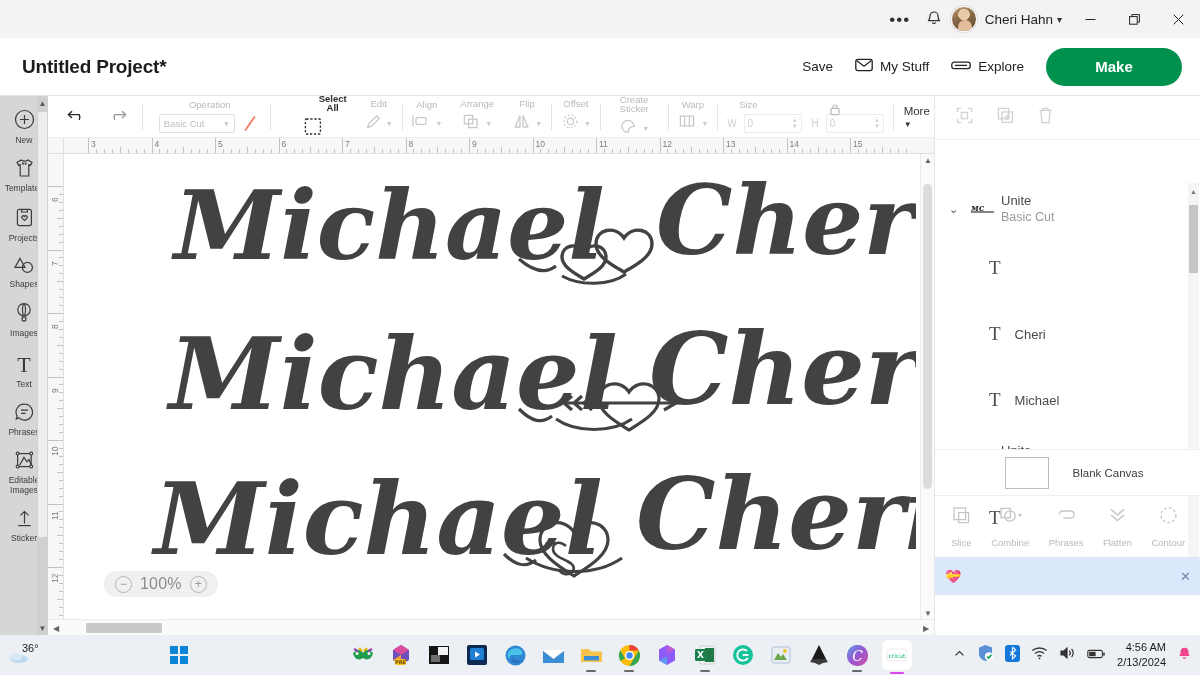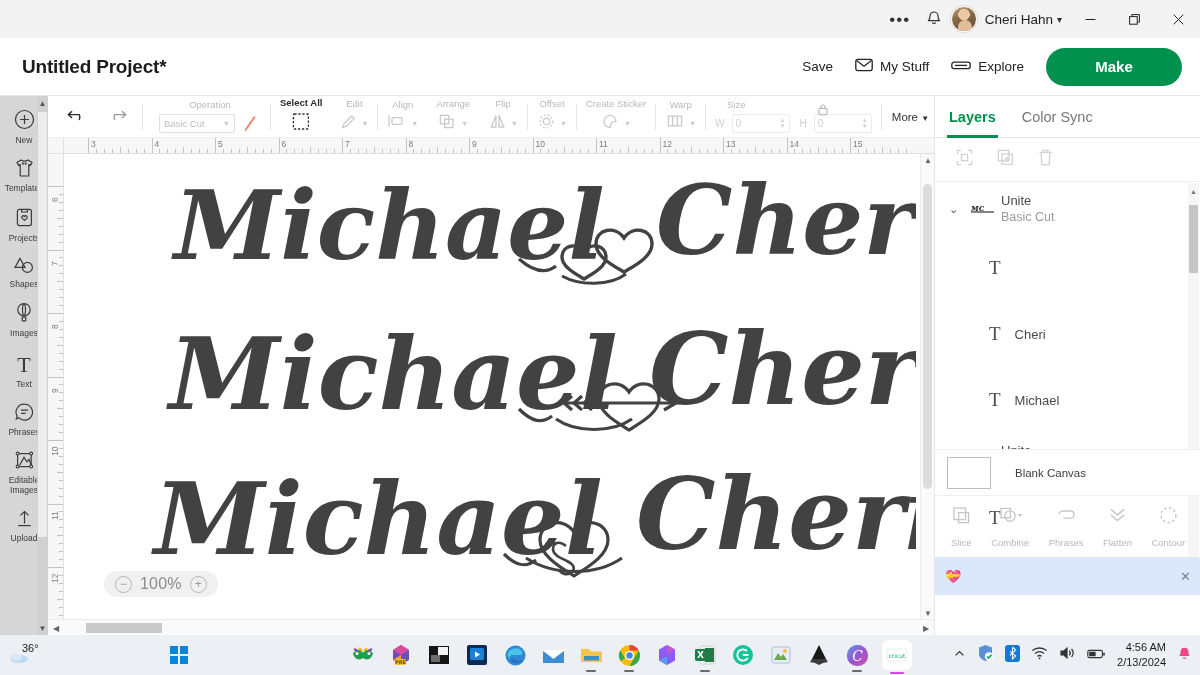--- a/index.html
+++ b/index.html
@@ -86,21 +86,21 @@
 
   
   .toolbar {
     position:absolute; top:96px; left:48px; width:886px; height:42px;
     background:#fff; border-bottom:1px solid #eee;
     display:flex; align-items:center;
   }
   .divider { width:1px; height:26px; background:#e4e4e4; }
   .undo-redo { display:flex; gap:18px; padding:0 14px 0 18px; color:#2a2a2a; }
   .lbl-top { font-size:9.5px; color:#b9b9b9; text-align:center; line-height:1; margin-bottom:4px; }
-  .lbl-top.dark { color:#2b2b2b; font-weight:600; }
+  .lbl-top.dark { color:#2b2b2b; font-weight:600;margin-left:39px; }
   .tool-col { display:flex; flex-direction:column; align-items:center; justify-content:center; padding:0 9px;}
   .ctl-row { display:flex; align-items:center; gap:4px; }
   .op-select {
     width:76px; height:19px; border:1px solid #e0e0e0; border-radius:2px;
     font-size:9.5px; color:#bdbdbd; display:flex; align-items:center;
     padding:0 4px; justify-content:space-between;
   }
   .swatch-line { width:22px; height:20px; position:relative; }
   .swatch-line:before{
     content:""; position:absolute; left:3px; top:2px; width:2px; height:17px;
@@ -173,20 +173,21 @@
   .tglyph { font-family:"Liberation Serif", serif; font-size:19px; color:#4a4a4a; }
   .lcname { font-size:13px; color:#4a4a4a; }
   .lscroll { position:absolute; right:1px; top:87px; width:11px; height:412px; background:#f5f5f5;}
   .lthumb { position:absolute; left:1px; top:22px; width:9px; height:68px; background:#c5c5c5; border-radius:1px;}
   .lsc-arrow{ position:absolute; left:0; width:11px; height:16px; display:flex; align-items:center; justify-content:center; font-size:7px; color:#777;}
 
   .canvasrow {
     position:absolute; bottom:140px; left:0; width:266px; height:46px;
     display:flex; align-items:center; gap:24px; padding-left:12px; background:#fff;
     border-top:1px solid #efefef;
+    justify-content:center;
   }
   .cpreview { width:44px; height:32px; border:1px solid #bdbdbd; background:#fff; }
   .cname { font-size:11.5px; color:#3d3d3d; }
   .opsrow {
     position:absolute; bottom:78px; left:0; width:266px; height:62px;
     display:flex; align-items:center; justify-content:space-around; padding:0 6px;
     border-top:1px solid #efefef;
   }
   .op { display:flex; flex-direction:column; align-items:center; gap:7px; color:#c6c6c6;}
   .op .opl { font-size:9.5px; color:#b9b9b9;}
@@ -379,21 +380,21 @@
         <span class="rl">Editable Images</span>
       </div>
 
       <div class="rail-item">
         <span class="ri">
           <svg width="19" height="20" viewBox="0 0 19 20" fill="none" stroke="#3b3b3b" stroke-width="1.2">
               <path d="M9.5 15.4V3.6M5.4 7.4l4.1-3.8 4.1 3.8"></path>
               <path d="M3.2 17.6h12.6"></path>
             </svg>
         </span>
-        <span class="rl">Upload</span>
+        <span class="rl">Sticker</span>
       </div>
 
     </div>
 
     <div class="rail-scroll">
       <div class="rail-arrow" style="top:0">▲</div>
       <div class="rail-thumb"></div>
       <div class="rail-arrow" style="bottom:0">▼</div>
     </div>
   </div>
@@ -813,28 +814,20 @@
     </div>
 
     <div class="hscroll">
       <div class="sc-arrow" style="left:0; top:0; width:16px; height:16px;">◀</div>
       <div class="hthumb"></div>
       <div class="sc-arrow" style="right:0; top:0; width:16px; height:16px;">▶</div>
     </div>
   </div>
 
   <div class="rpanel">
-    <div class="rtabs">
-      <div class="rtab active">
-        <span>Layers</span>
-      </div>
-      <div class="rtab">
-        <span>Color Sync</span>
-      </div>
-    </div>
 
     <div class="rtools">
       <span>
         <svg width="19" height="19" viewBox="0 0 19 19" fill="none" stroke="#d2d2d2" stroke-width="1.3">
             <path d="M2.4 6V2.4H6M13 2.4h3.6V6M16.6 13v3.6H13M6 16.6H2.4V13"></path>
             <rect x="6.4" y="6.4" width="6.2" height="6.2"></rect>
           </svg>
       </span>
       <span>
         <svg width="19" height="19" viewBox="0 0 19 19" fill="none" stroke="#d2d2d2" stroke-width="1.3">

